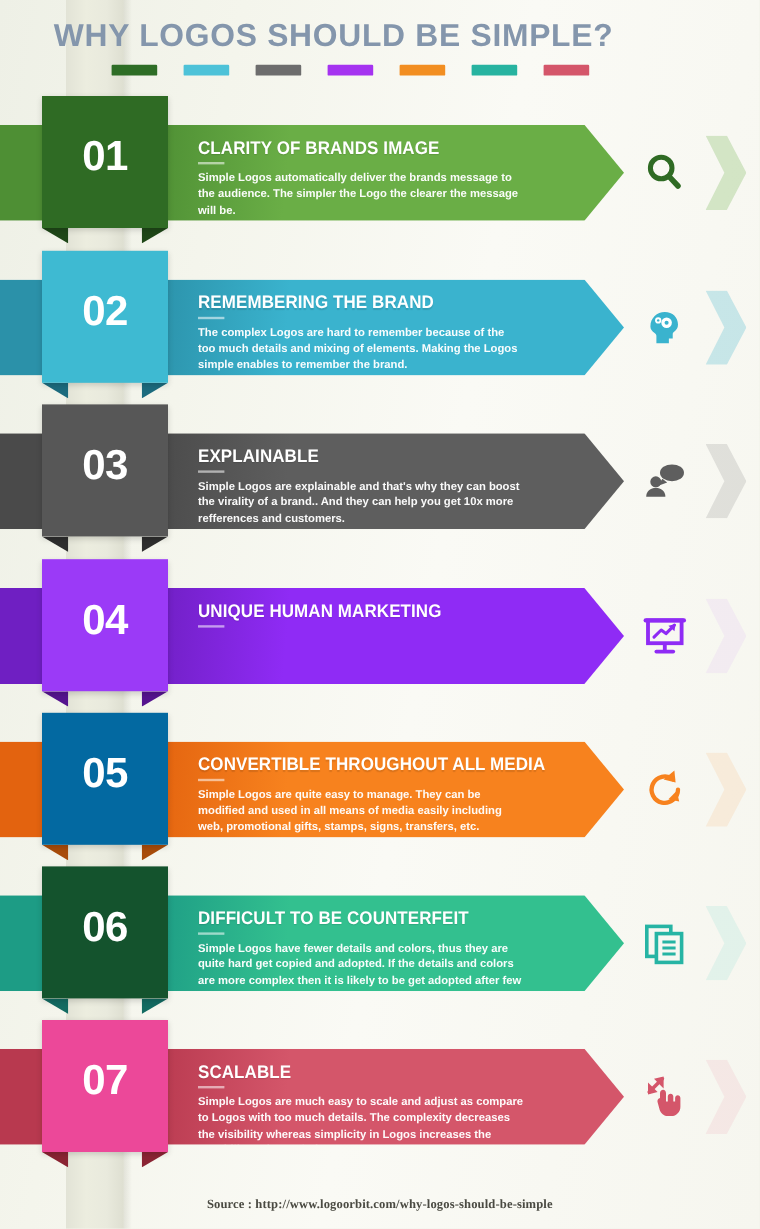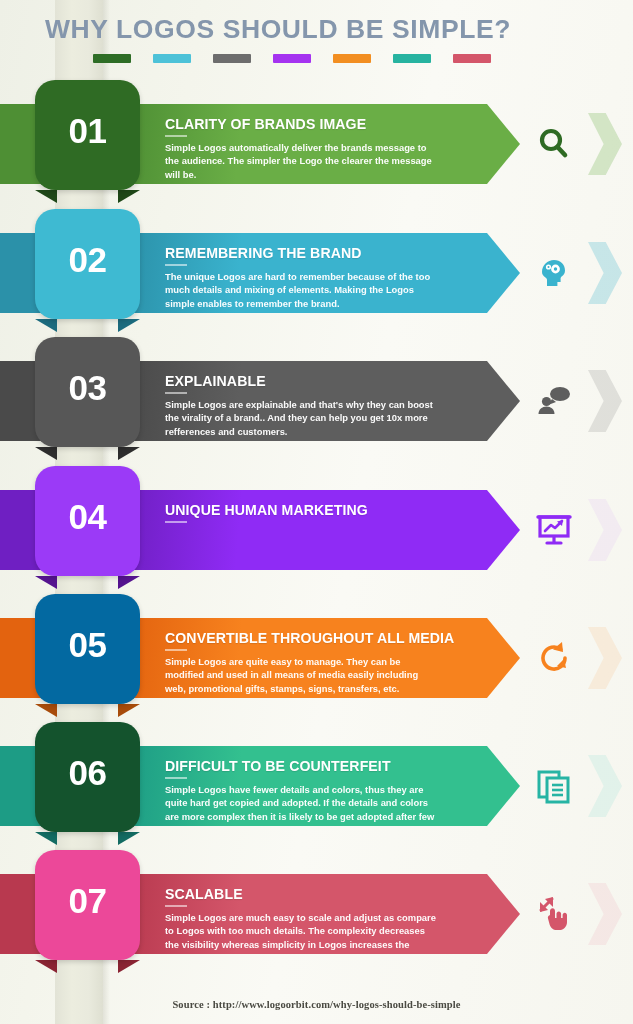--- a/index.html
+++ b/index.html
@@ -82,21 +82,20 @@
     width:272px;
     font-weight:bold;
     opacity:.97;
   }
 
   
   .numblock{
     position:absolute;left:35px;top:0;width:105px;height:110px;
     display:flex;align-items:center;justify-content:center;
     box-shadow:0 2px 5px rgba(0,0,0,.16);
-    border-radius:20px;
   }
   .numblock span{
     color:#ffffff;font-size:35px;font-weight:bold;letter-spacing:-.5px;
     transform:translateY(-4px);
     font-family:"Liberation Sans", sans-serif;
   }
   
   .fold-l{
     position:absolute;left:35px;top:110px;width:22px;height:13px;
     clip-path:polygon(0 0,100% 0,100% 100%,0 0);
@@ -168,21 +167,21 @@
           </svg>
         </div>
         <div class="chevron" style="background: rgb(106, 174, 70); clip-path: polygon(0px 0px, 52% 0px, 100% 50%, 52% 100%, 0px 100%, 46% 50%);"></div>
       </div>
       <div class="row" style="top: 209px;">
         <div class="bar">
           <div class="bar-inner" style="background: linear-gradient(95deg, rgb(43, 145, 169) 0%, rgb(43, 145, 169) 24%, rgb(58, 179, 206) 46%, rgb(58, 179, 206) 100%);"></div>
           <div class="bar-text">
             <div class="bar-title">REMEMBERING THE BRAND</div>
             <div class="title-rule"></div>
-            <div class="bar-body">The unique Logos are hard to remember because of the too much details and mixing of elements. Making the Logos simple  enables to remember the brand.</div>
+            <div class="bar-body">The complex Logos are hard to remember because of the too much details and mixing of elements. Making the Logos simple  enables to remember the brand.</div>
           </div>
         </div>
         <div class="fold-l" style="background: rgb(28, 107, 126);"></div>
         <div class="fold-r" style="background: rgb(28, 107, 126);"></div>
         <div class="numblock" style="background: rgb(62, 186, 210);">
           <span>02</span>
         </div>
         <div class="icon-wrap">
           <svg width="42" height="42" viewBox="0 0 42 42">
             <path d="M9 20c0-7 5.5-12 12-12 6.5 0 11 4.5 11 10.5 0 3-1.4 4.6-3 5.8-1.1.8-1.4 1.4-1.4 2.4V30h-3.2v4H14v-6c0-1.3-.6-1.8-1.8-2.8C10.4 23.8 9 22.4 9 20z" fill="#3ab3ce"></path>

